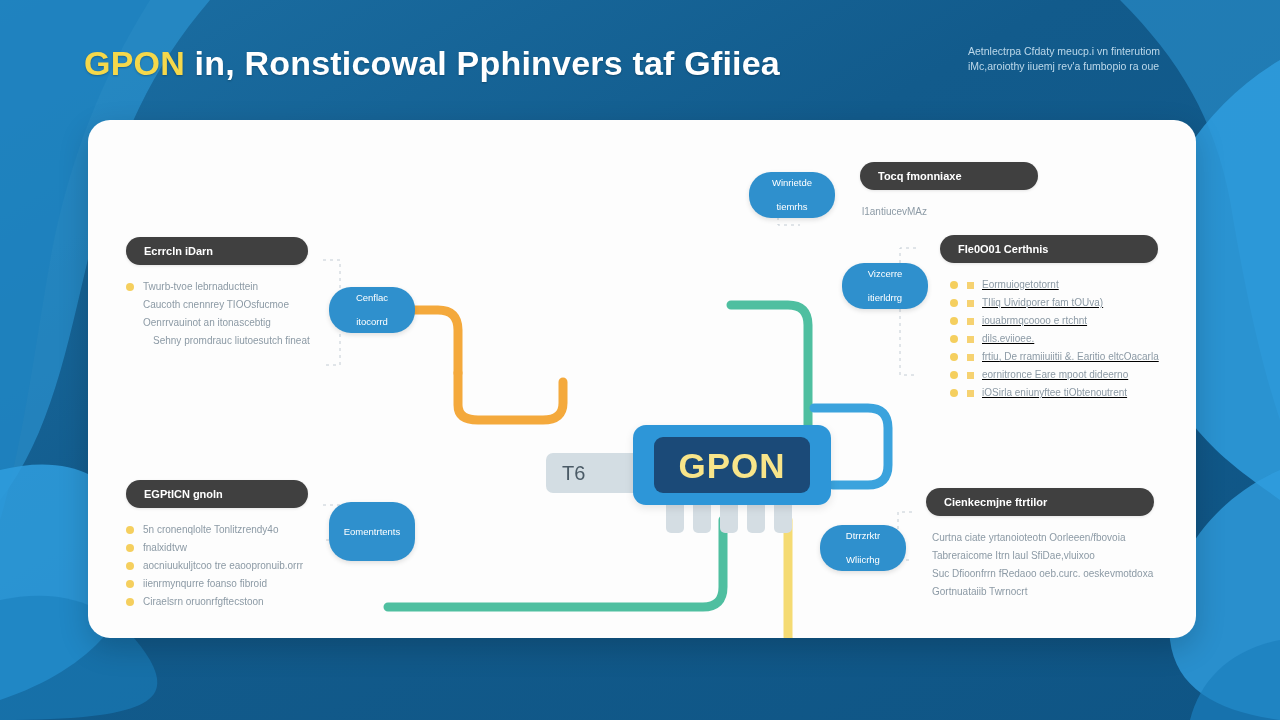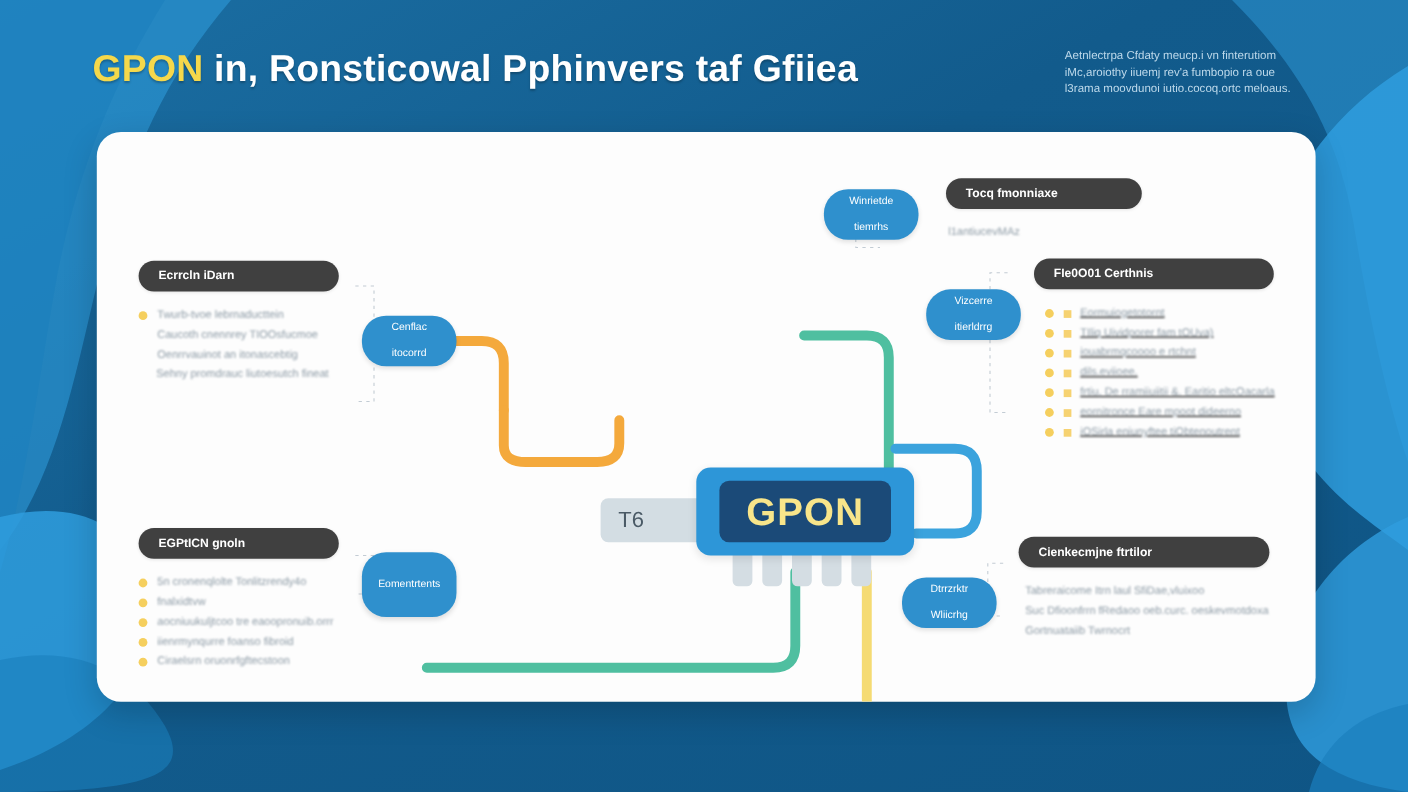--- a/index.html
+++ b/index.html
@@ -119,21 +119,20 @@
   </svg>
 
   <div class="title">
     <span class="hl">GPON</span>
     <span class="rest">in, Ronsticowal  Pphinvers taf Gfiiea</span>
   </div>
 
   <div class="subnote">
     <div>Aetnlectrpa Cfdaty meucp.i vn finterutiom</div>
     <div>iMc,aroiothy  iiuemj rev'a fumbopio ra oue</div>
-    <div>l3rama moovdunoi iutio.cocoq.ortc meloaus.</div>
   </div>
 
   <div class="panel">
 
     <svg class="wires" viewBox="0 0 1108 518">
       <g fill="none" stroke-width="9" stroke-linecap="round" stroke-linejoin="round">
 
         <path d="M284,190 L350,190 Q370,190 370,210 L370,253" stroke="#f4a93c"></path>
         <path d="M370,253 L370,285 Q370,300 390,300 L455,300 Q475,300 475,283 L475,262" stroke="#f4a93c"></path>
 
@@ -202,21 +201,21 @@
       <div class="pill">
         <span>Ecrrcln iDarn</span>
       </div>
       <div class="body">
         <div class="bline">
           <div class="dot"></div>
           <div class="btxt">Twurb-tvoe lebrnaducttein</div>
         </div>
         <div class="line" style="margin-left:17px;">Caucoth cnennrey  TIOOsfucmoe</div>
         <div class="line" style="margin-left:17px;">Oenrrvauinot an itonascebtig</div>
-        <div class="line" style="margin-left:16px;">Sehny promdrauc liutoesutch fineat</div>
+        <div class="line" style="margin-left:27px;">Sehny promdrauc liutoesutch fineat</div>
       </div>
     </div>
 
     <div class="card" style="left:772px;top:42px;width:178px;">
       <div class="pill">
         <span>Tocq fmonniaxe</span>
       </div>
       <div class="body">
         <div class="line" style="margin-left:2px;">l1antiucevMAz</div>
       </div>
@@ -291,20 +290,21 @@
           <div class="btxt">Ciraelsrn oruonrfgftecstoon</div>
         </div>
       </div>
     </div>
 
     <div class="card" style="left:838px;top:368px;width:228px;">
       <div class="pill">
         <span>Cienkecmjne ftrtilor</span>
       </div>
       <div class="body" style="margin-left:6px;">
+        <div class="line">Curtna ciate yrtanoioteotn Oorleeen/fbovoia</div>
         <div class="line">Tabreraicome Itrn laul SfiDae,vluixoo</div>
         <div class="line">Suc Dfioonfrrn fRedaoo oeb.curc. oeskevmotdoxa</div>
         <div class="line">Gortnuataiib Twrnocrt</div>
       </div>
     </div>
 
   </div>
 </div>
 
 </body></html>

